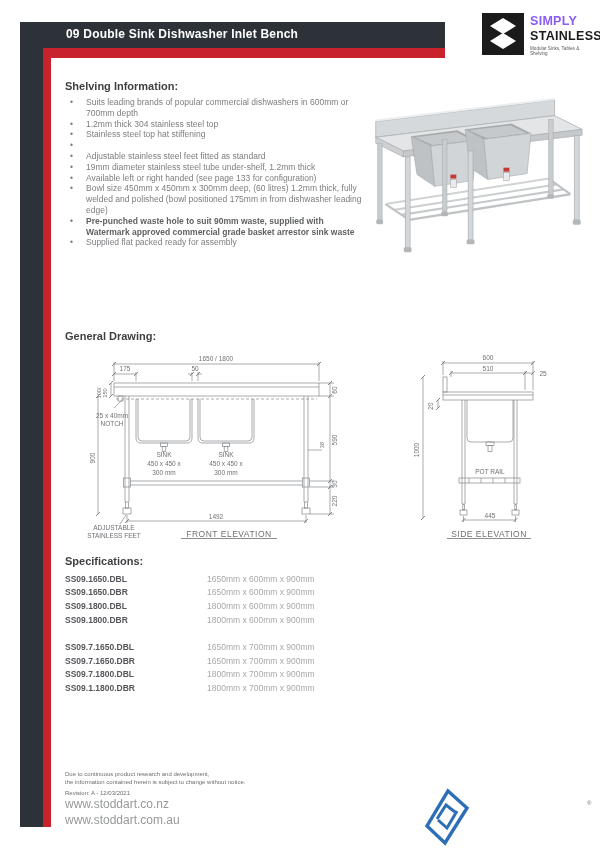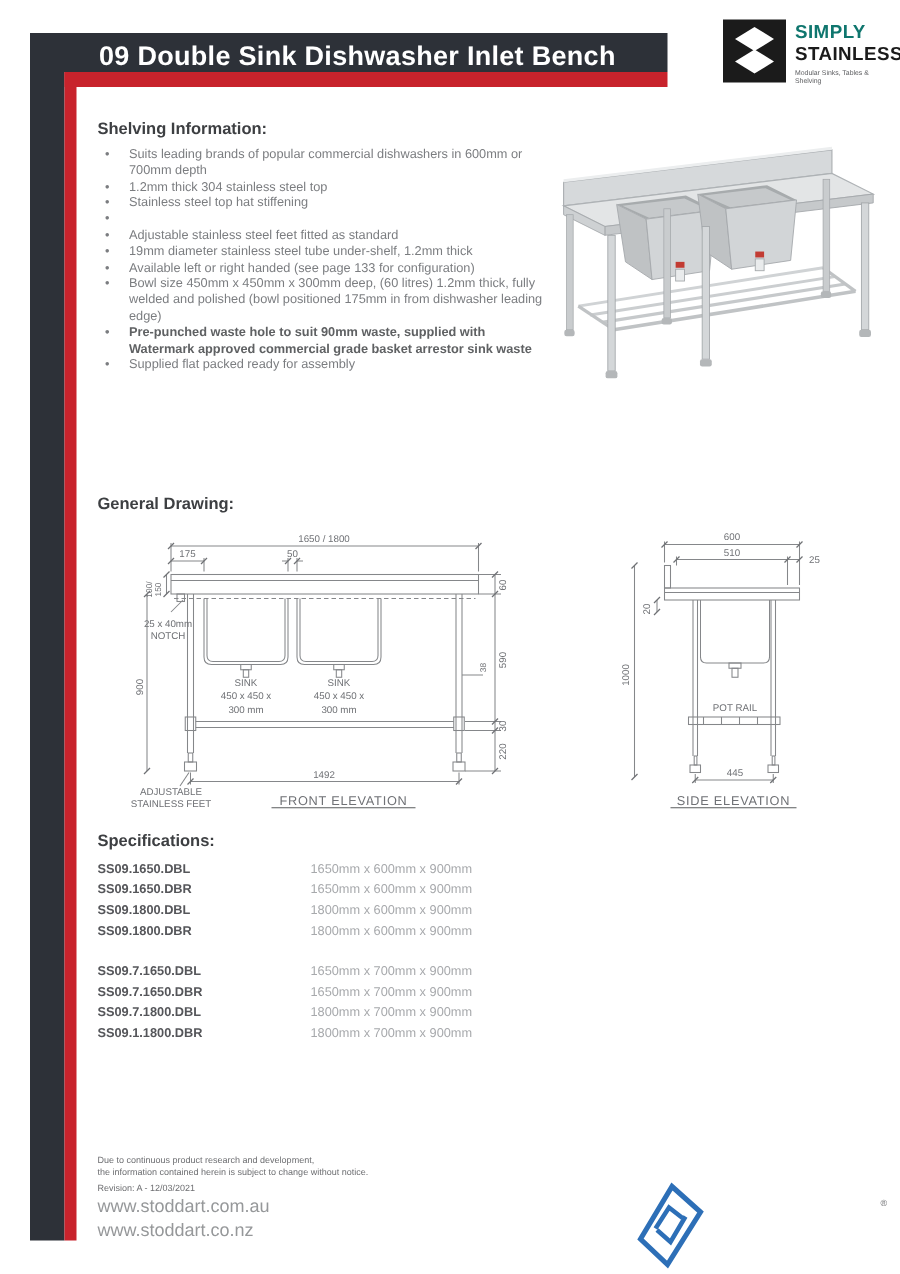--- a/index.html
+++ b/index.html
@@ -8,26 +8,26 @@
     position:relative; width:600px; height:849px; background:#ffffff;
     font-family:"Liberation Sans", sans-serif; overflow:hidden;
   }
   
   .bar-dark-left   { position:absolute; left:20px; top:22px; width:23px; height:805px; background:#2d3138; }
   .bar-dark-header { position:absolute; left:20px; top:22px; width:425px; height:26px; background:#2d3138; }
   .bar-red-vert    { position:absolute; left:43px; top:48px; width:8px;  height:779px; background:#c8232c; }
   .bar-red-header  { position:absolute; left:43px; top:48px; width:402px; height:10px; background:#c8232c; }
   .doc-title {
     position:absolute; left:66px; top:27px; color:#ffffff;
-    font-size:18px; font-weight:bold; letter-spacing:.2px;
+    font-size:12px; font-weight:bold; letter-spacing:.2px;
   }
   
   .brand { position:absolute; left:482px; top:13px; width:112px; height:46px; }
   .brand-mark { position:absolute; left:0; top:0; width:42px; height:42px; background:#1b1b1b; }
-  .brand-simply    { position:absolute; left:48px; top:1px;  font-size:12.5px; font-weight:bold; color:#0f766e; letter-spacing:.3px; }
+  .brand-simply    { position:absolute; left:48px; top:1px;  font-size:12.5px; font-weight:bold; color:#8b5cf6; letter-spacing:.3px; }
   .brand-stainless { position:absolute; left:48px; top:16px; font-size:12.5px; font-weight:bold; color:#1b1b1b; letter-spacing:.3px; }
   .brand-tagline   { position:absolute; left:48px; top:33px; font-size:4.6px; color:#5a5b5e; }
   
   .section-heading { position:absolute; font-size:11px; font-weight:bold; color:#3d3f42; }
   #pi-heading   { left:65px; top:80px; }
   #gd-heading   { left:65px; top:330px; }
   #spec-heading { left:65px; top:555px; }
   .bullets { position:absolute; left:70px; top:97px; width:296px; }
   .bullet-item { display:flex; gap:10px; font-size:8.5px; line-height:10.8px; color:#7b7d80; }
   .bullet-item .dot { flex:0 0 6px; color:#7b7d80; }
@@ -380,22 +380,22 @@
     <div class="spec-row">
         <span class="model">SS09.1.1800.DBR</span>
         <span class="size">1800mm x 700mm x 900mm</span>
       </div>
   </div>
 
   <div class="footer-note">
     <div class="disc">Due to continuous product research and development,</div>
     <div class="disc">the information contained herein is subject to change without notice.</div>
     <div class="rev">Revision: A - 12/03/2021</div>
+    <div class="url">www.stoddart.co.nz</div>
     <div class="url">www.stoddart.com.au</div>
-    <div class="url">www.stoddart.co.nz</div>
   </div>
 
   <div class="stoddart">
     <svg width="46" height="58" viewBox="0 0 46 58">
       <g stroke="#2d6fb7" fill="none">
         <path d="M24,3 L43,20 L21,55 L3,38 Z" stroke-width="3.4"></path>
         <path d="M14,32 L23,40 L33,23" stroke-width="3"></path>
         <path d="M31,24 L22,17 L13,31" stroke-width="3"></path>
       </g>
     </svg>

